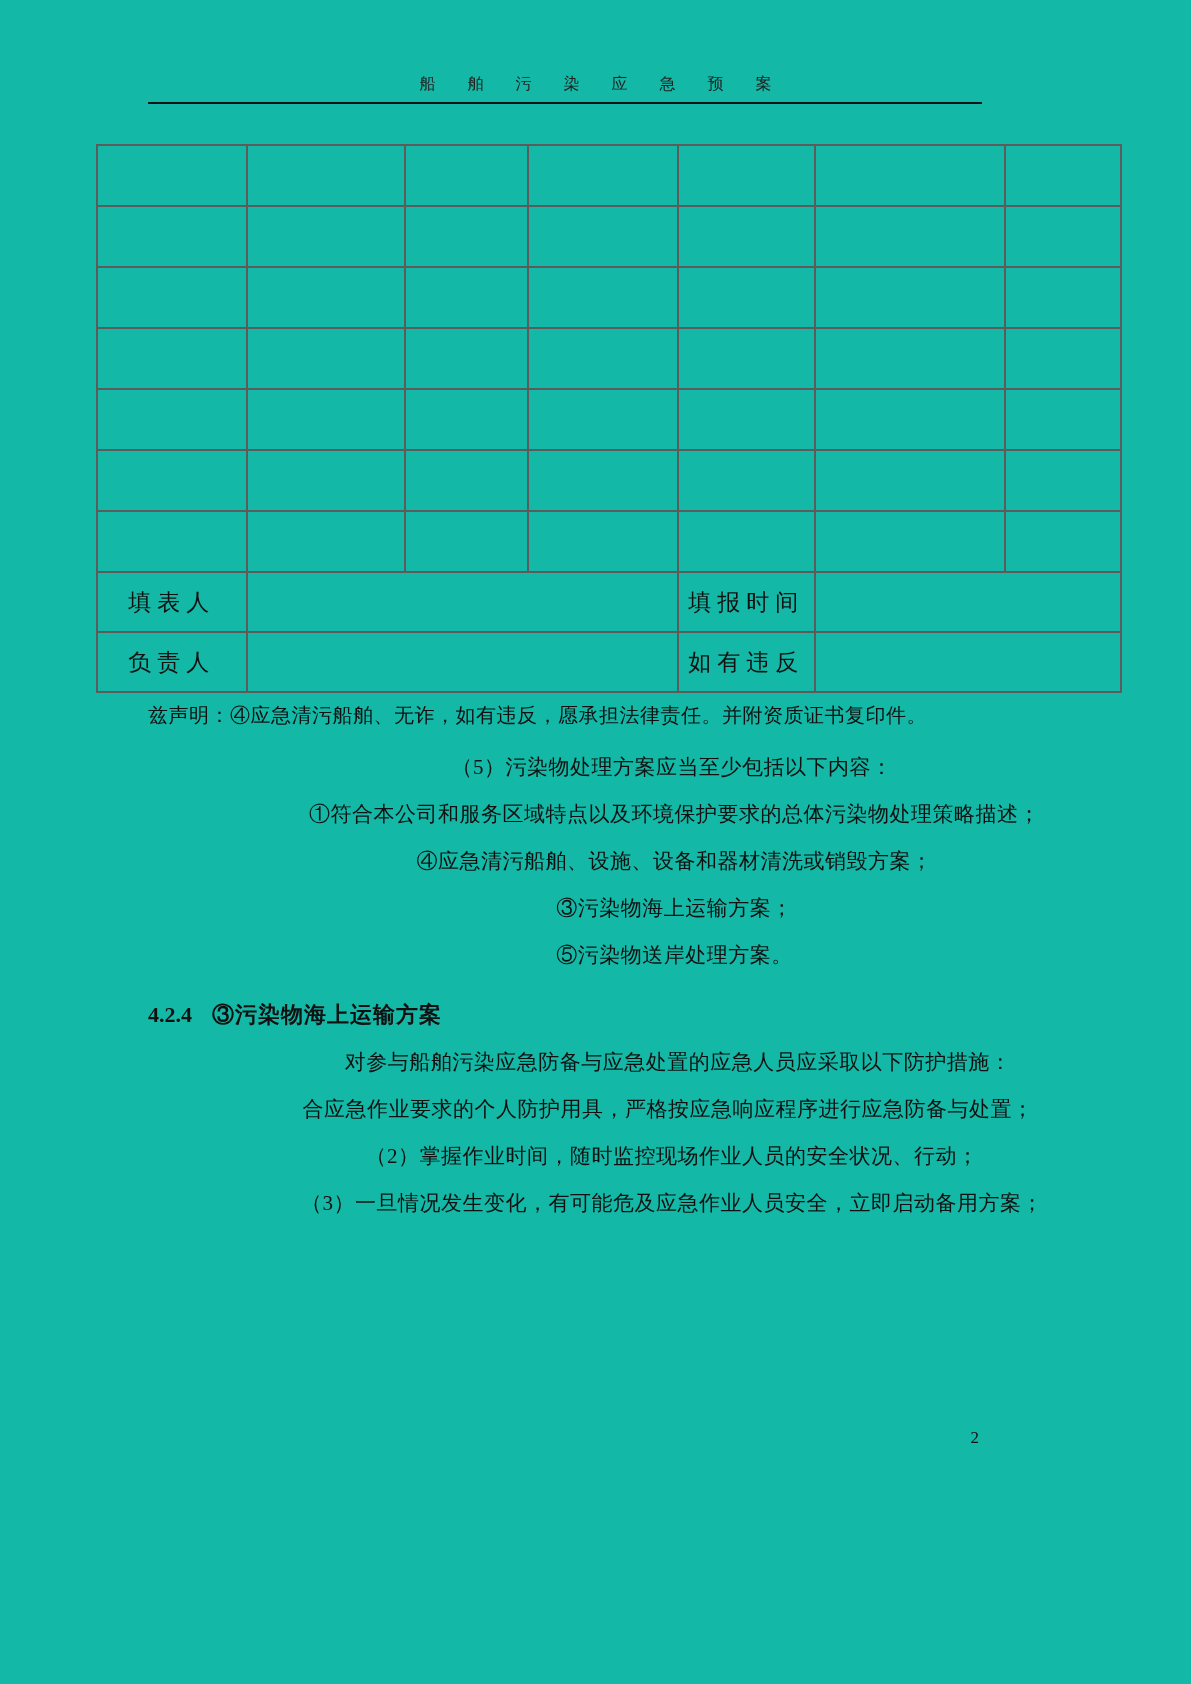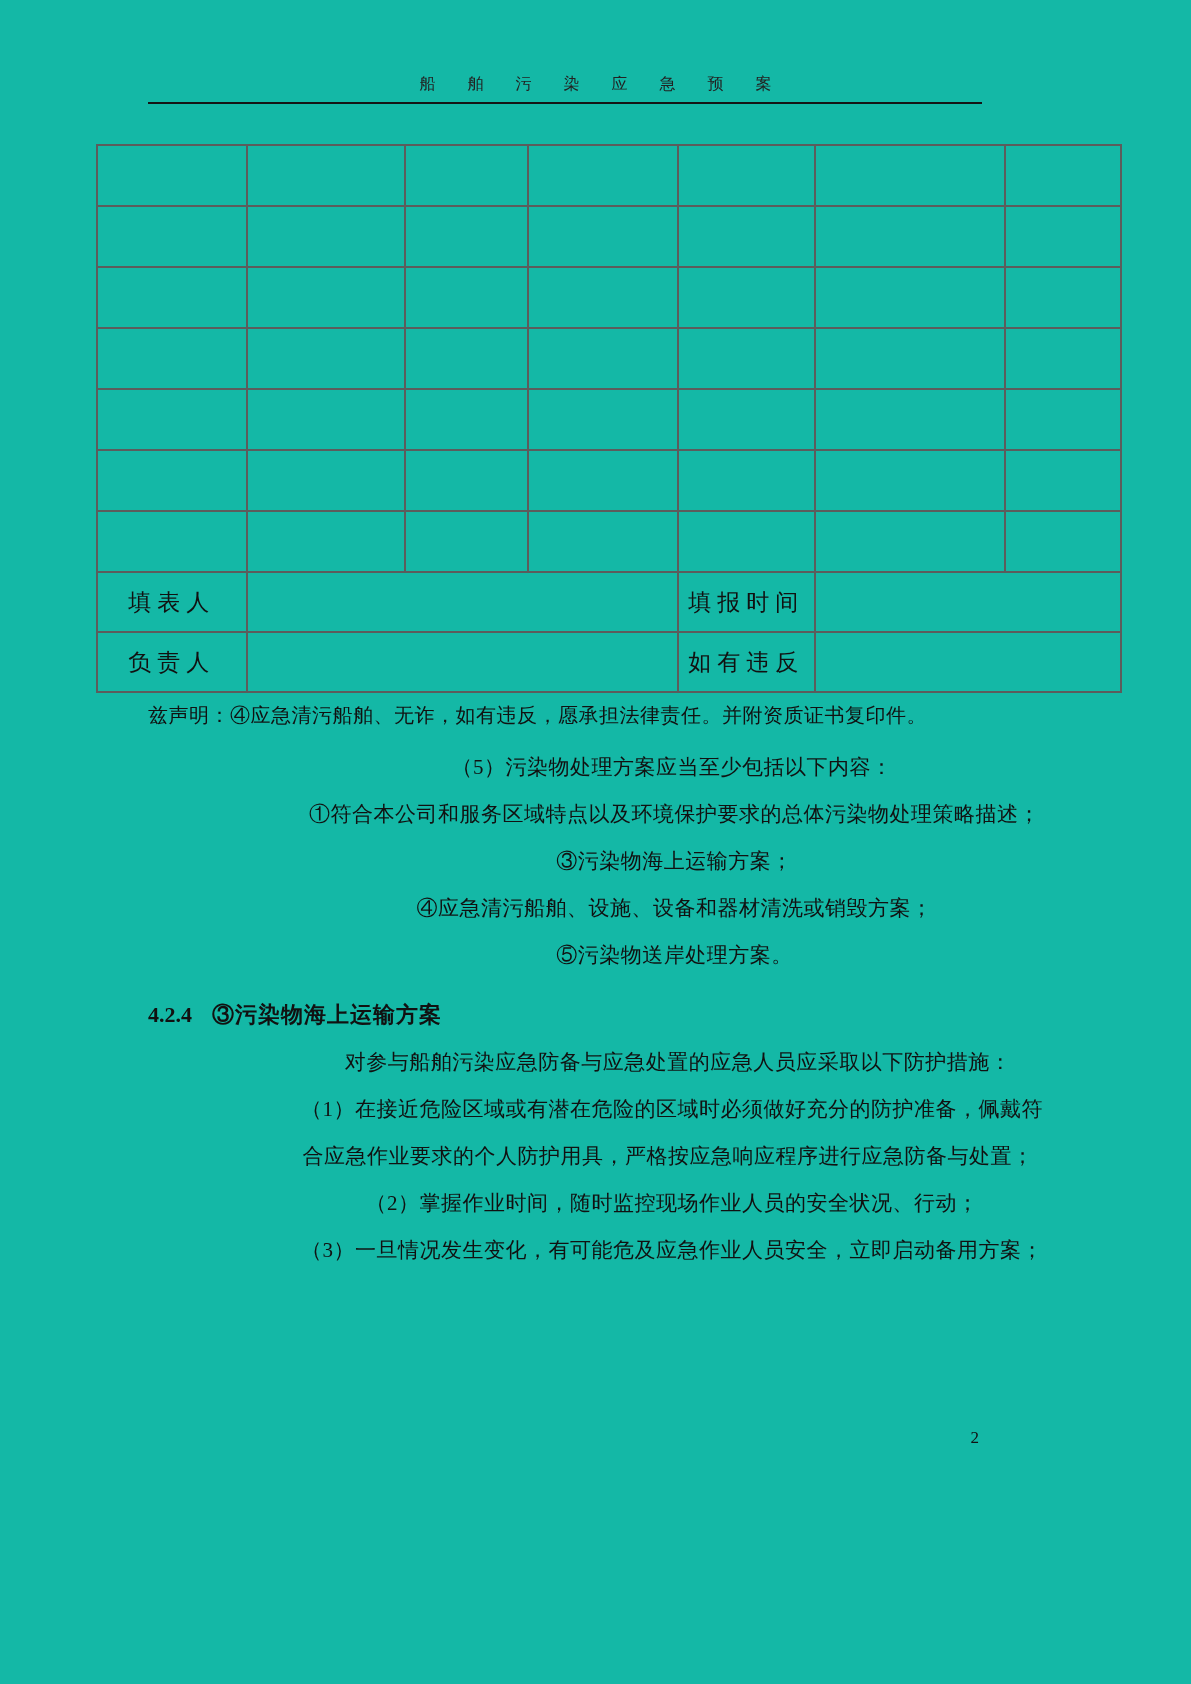--- a/index.html
+++ b/index.html
@@ -165,30 +165,29 @@
           <td colspan="2"></td>
         </tr>
       </tbody>
   </table>
 
   <div class="declaration">兹声明：④应急清污船舶、无诈，如有违反，愿承担法律责任。并附资质证书复印件。</div>
 
   <div class="content">
     <p>（5）污染物处理方案应当至少包括以下内容：</p>
     <p class="circ">①符合本公司和服务区域特点以及环境保护要求的总体污染物处理策略描述；</p>
+    <p class="circ">④应急清污船舶、设施、设备和器材清洗或销毁方案；</p>
     <p class="circ">③污染物海上运输方案；</p>
-    <p class="circ">④应急清污船舶、设施、设备和器材清洗或销毁方案；</p>
     <p class="circ">⑤污染物送岸处理方案。</p>
 
     <div class="section-heading">
       <span class="sec-num">4.2.4</span><span class="sec-title">③污染物海上运输方案</span>
     </div>
 
     <p class="lead">对参与船舶污染应急防备与应急处置的应急人员应采取以下防护措施：</p>
-    <p>（1）在接近危险区域或有潜在危险的区域时必须做好充分的防护准备，佩戴符</p>
     <p class="cont">合应急作业要求的个人防护用具，严格按应急响应程序进行应急防备与处置；</p>
     <p>（2）掌握作业时间，随时监控现场作业人员的安全状况、行动；</p>
     <p>（3）一旦情况发生变化，有可能危及应急作业人员安全，立即启动备用方案；</p>
   </div>
 
   <div class="page-number">2</div>
 
 </div>
 
 </body></html>

